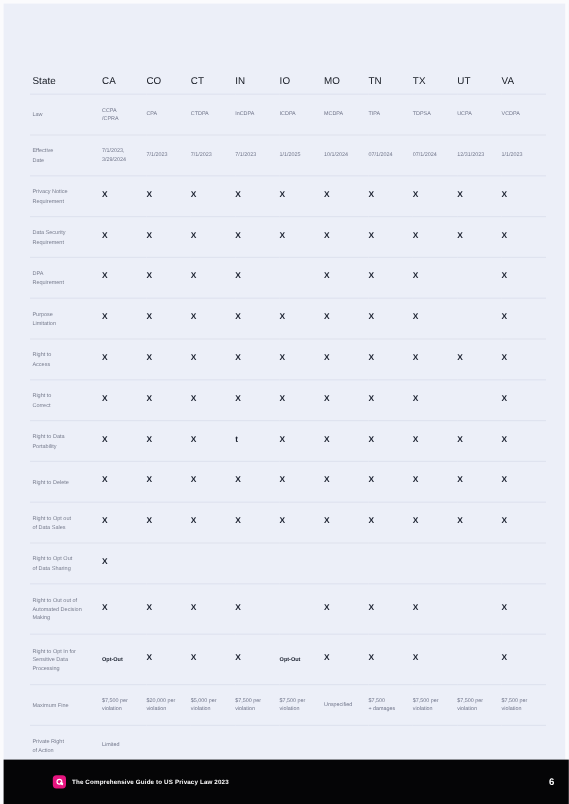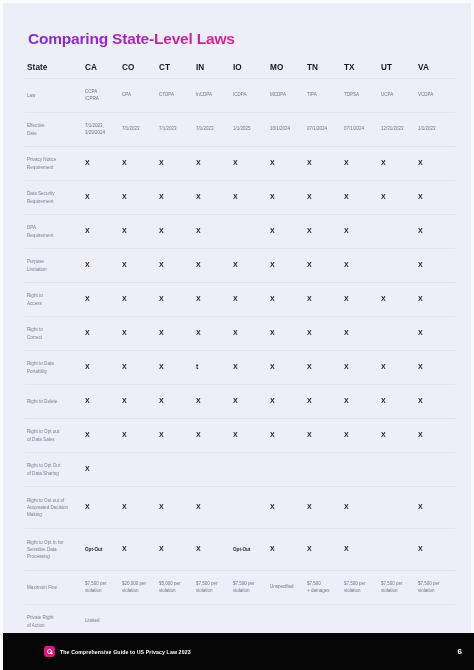--- a/index.html
+++ b/index.html
@@ -28,21 +28,21 @@
   .table-wrap{position:absolute;left:22px;top:55px;width:430px;}
   table{border-collapse:collapse;width:430px;table-layout:fixed;}
   col.c-label{width:60px;}
   col.c-st{width:37px;}
   th,td{
     text-align:left;vertical-align:middle;
     padding:0;border-bottom:1px solid #dfe3ef;
     color:#5a6075;
   }
   thead th{
-    font-size:8.2px;font-weight:bold;color:#151922;
+    font-size:8.2px;font-weight:normal;color:#151922;
     height:20px;line-height:20px;letter-spacing:0.1px;
   }
   thead th:first-child{padding-left:2px;}
   tbody td{
     font-size:4.6px;line-height:1.55;
     padding-top:4px;padding-bottom:4px;
     color:#6b melhores;color:#6f7486;
   }
   tbody td.rowlabel{
     padding-left:2px;color:#7a7f90;font-size:4.6px;
@@ -87,21 +87,20 @@
     position:absolute;right:15px;top:0;height:37px;
     display:flex;align-items:center;
     color:#ffffff;font-size:8px;font-weight:bold;
   }
 </style>
 </head>
 <body>
 
 <div class="page">
 
-  <div class="title">Comparing State-Level Laws</div>
 
   <div class="table-wrap">
     <table>
       <colgroup>
         <col class="c-label">
           <col class="c-st">
           <col class="c-st">
           <col class="c-st">
           <col class="c-st">
           <col class="c-st">

